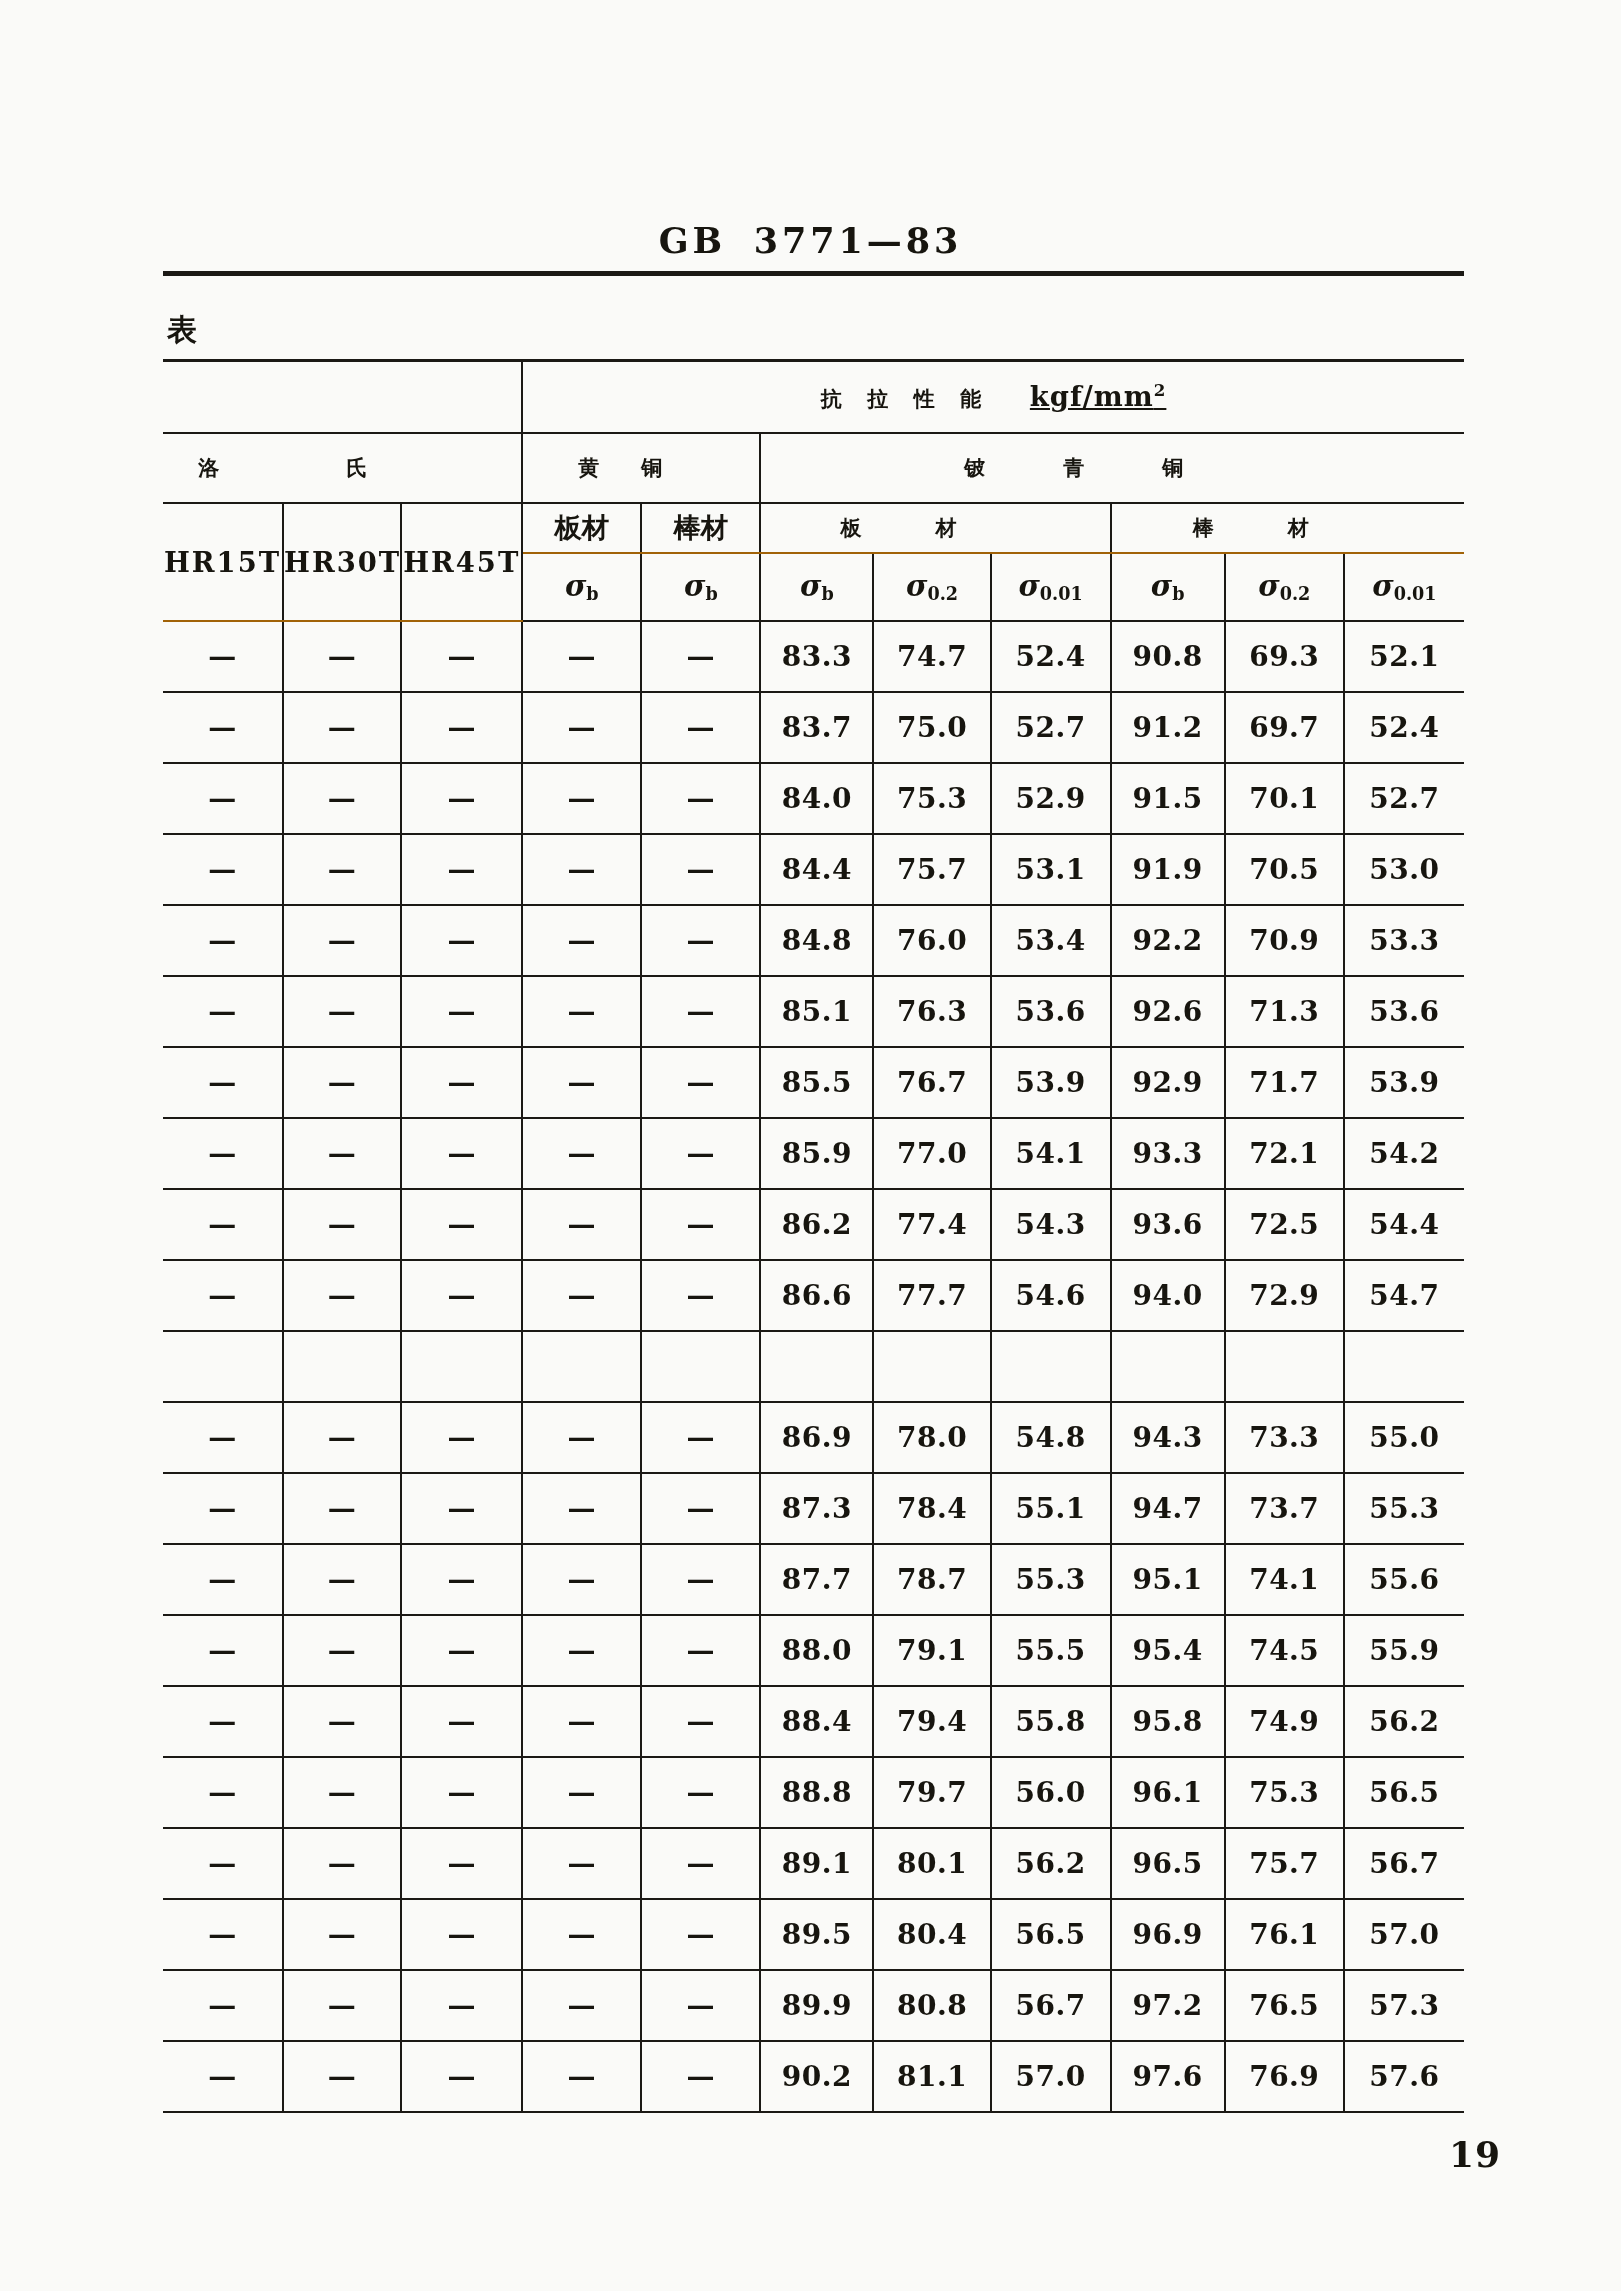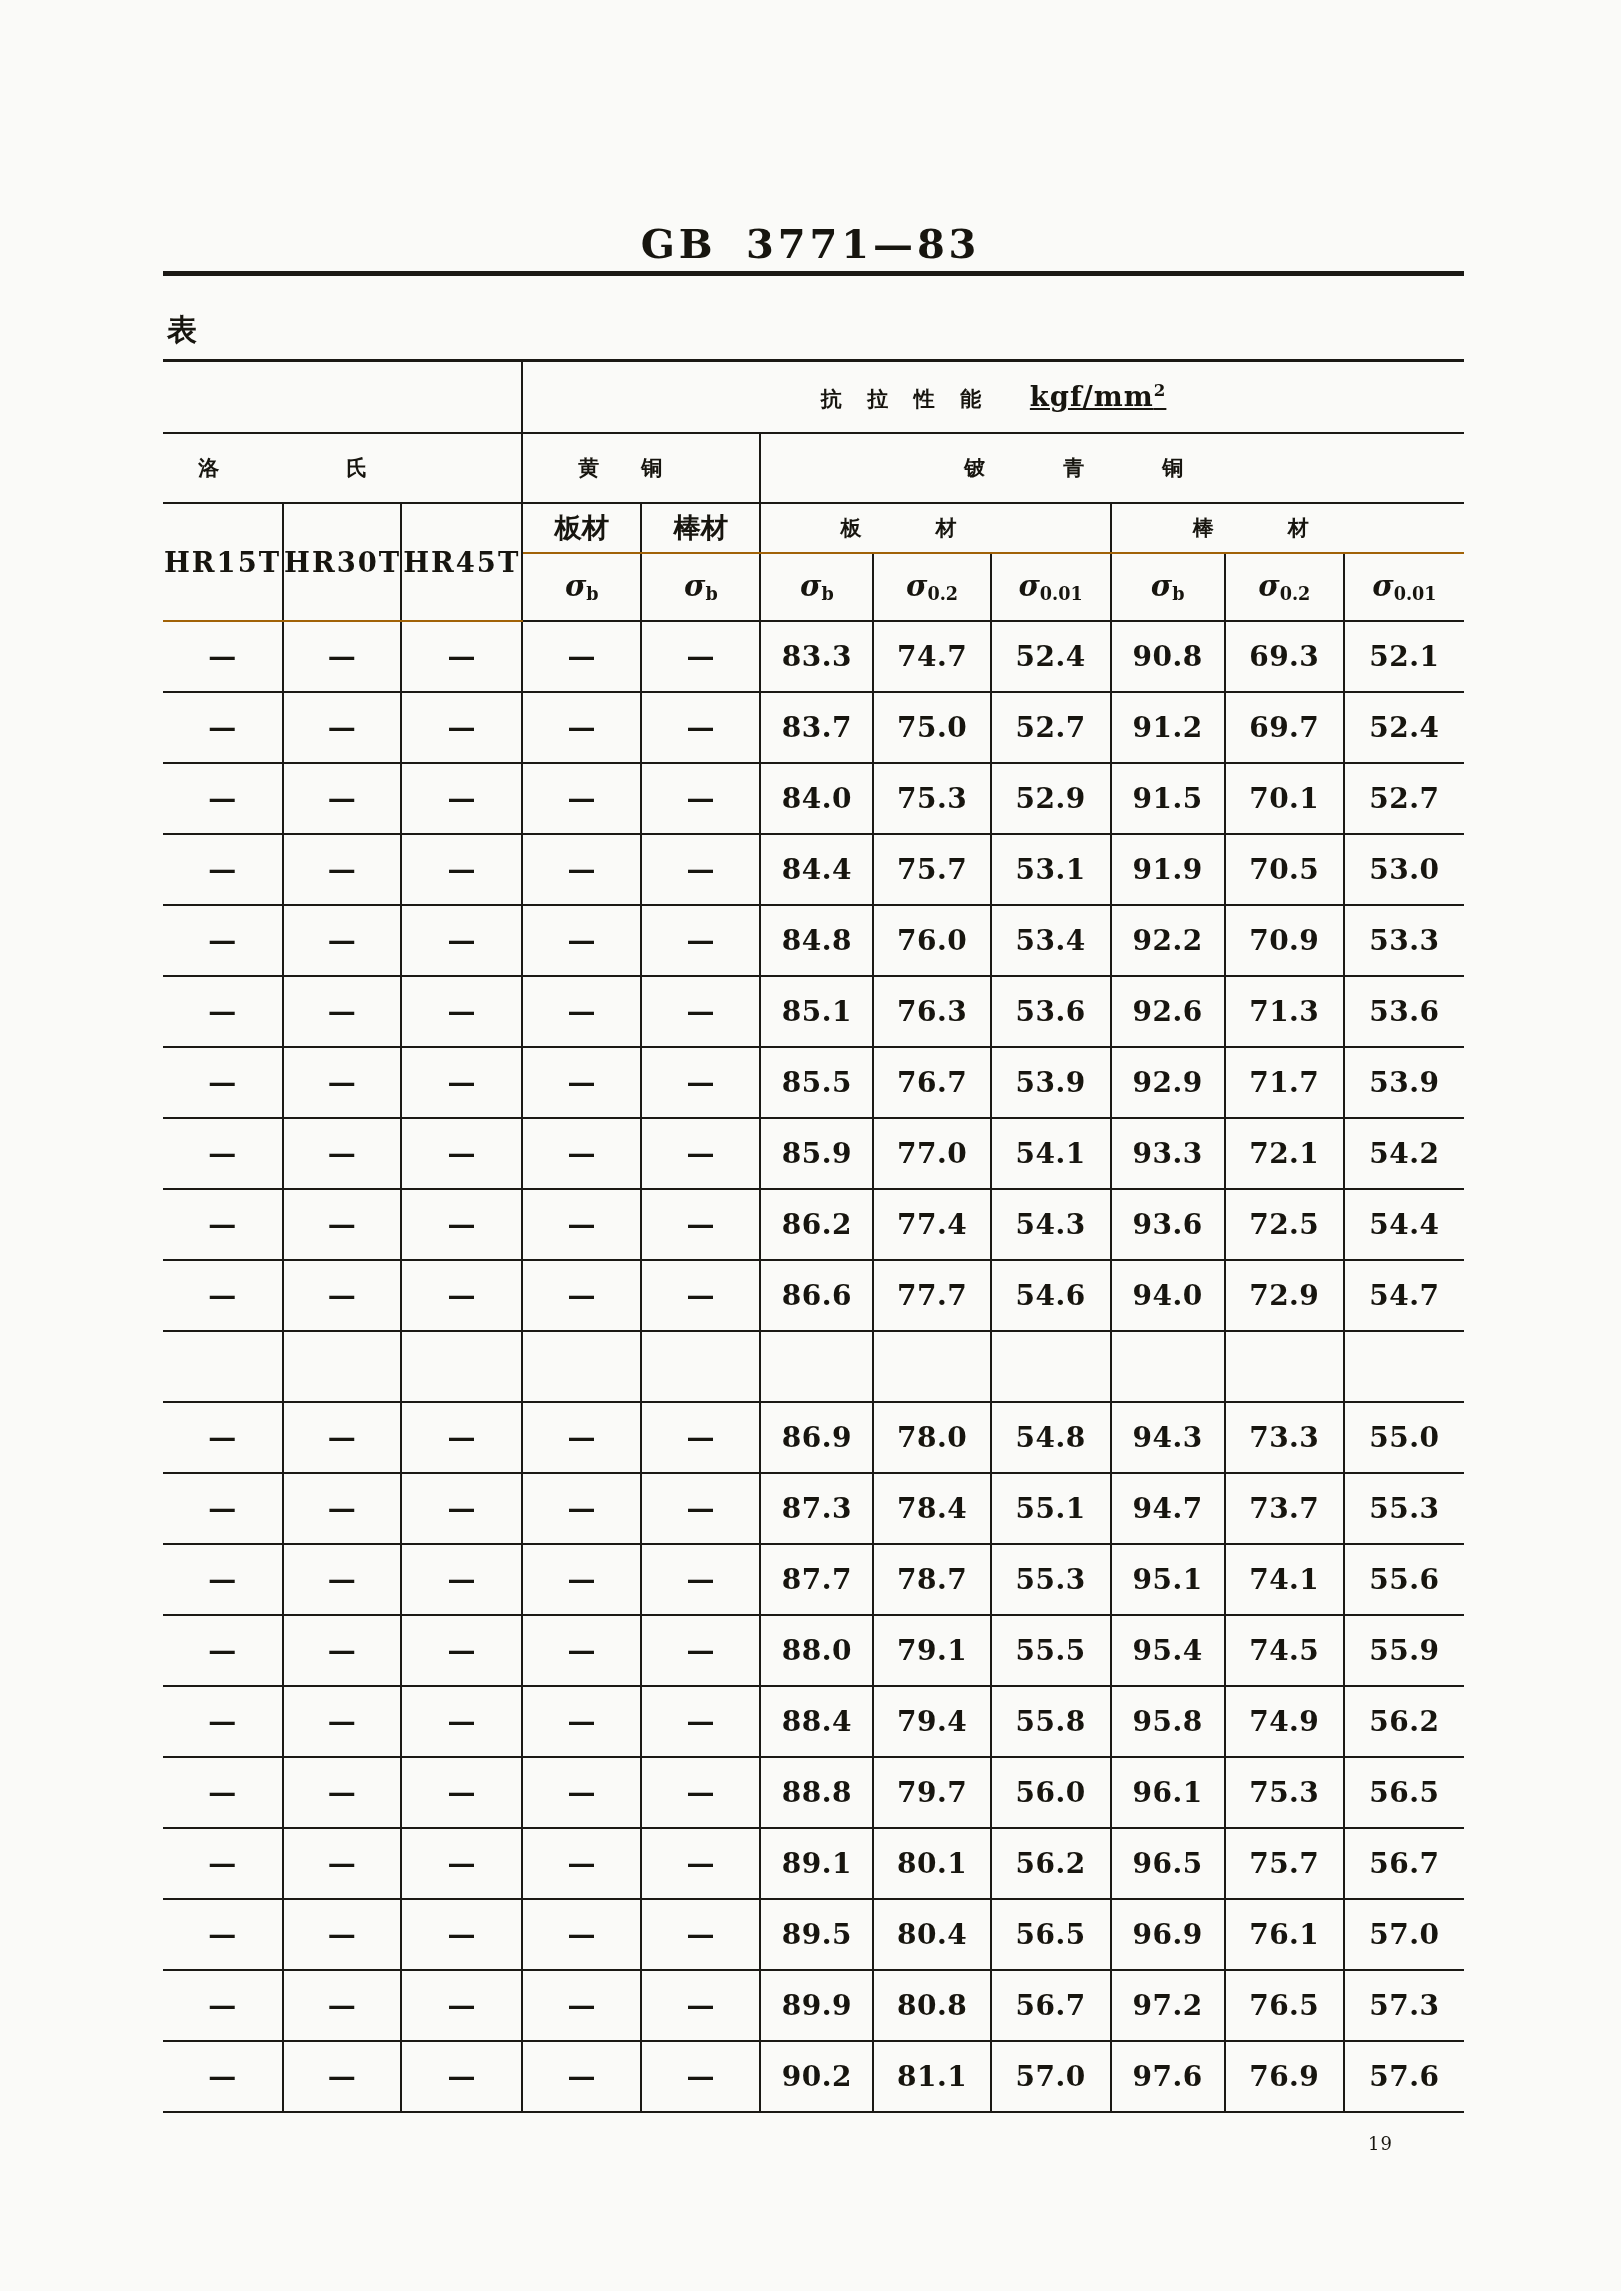--- a/index.html
+++ b/index.html
@@ -17,21 +17,21 @@
     overflow: hidden;
   }
   .doc-title {
     position: absolute;
     top: 220px;
     left: 0;
     width: 100%;
     text-align: center;
     font-family: "DejaVu Serif", serif;
     font-weight: 700;
-    font-size: 40px;
+    font-size: 35px;
     letter-spacing: 3.9px;
     word-spacing: 11.8px;
   }
   .header-rule {
     position: absolute;
     left: 163px;
     top: 271px;
     width: 1301px;
     height: 4.9px;
     background: #1b1915;
@@ -98,25 +98,25 @@
   }
   .sigma-sub {
     font-family: "DejaVu Serif", serif;
     font-size: 17.6px;
     font-weight: 700;
     font-style: normal;
     vertical-align: sub;
   }
   .page-number {
     position: absolute;
-    left: 1368px;
+    left: 1449px;
     top: 2133px;
     font-family: "DejaVu Serif", serif;
-    font-weight: 400;
-    font-size: 18px;
+    font-weight: 700;
+    font-size: 36px;
     letter-spacing: 1px;
   }
 </style>
 </head>
 <body>
 
 <div class="page">
 
   <div class="doc-title">GB 3771—83</div>
 

